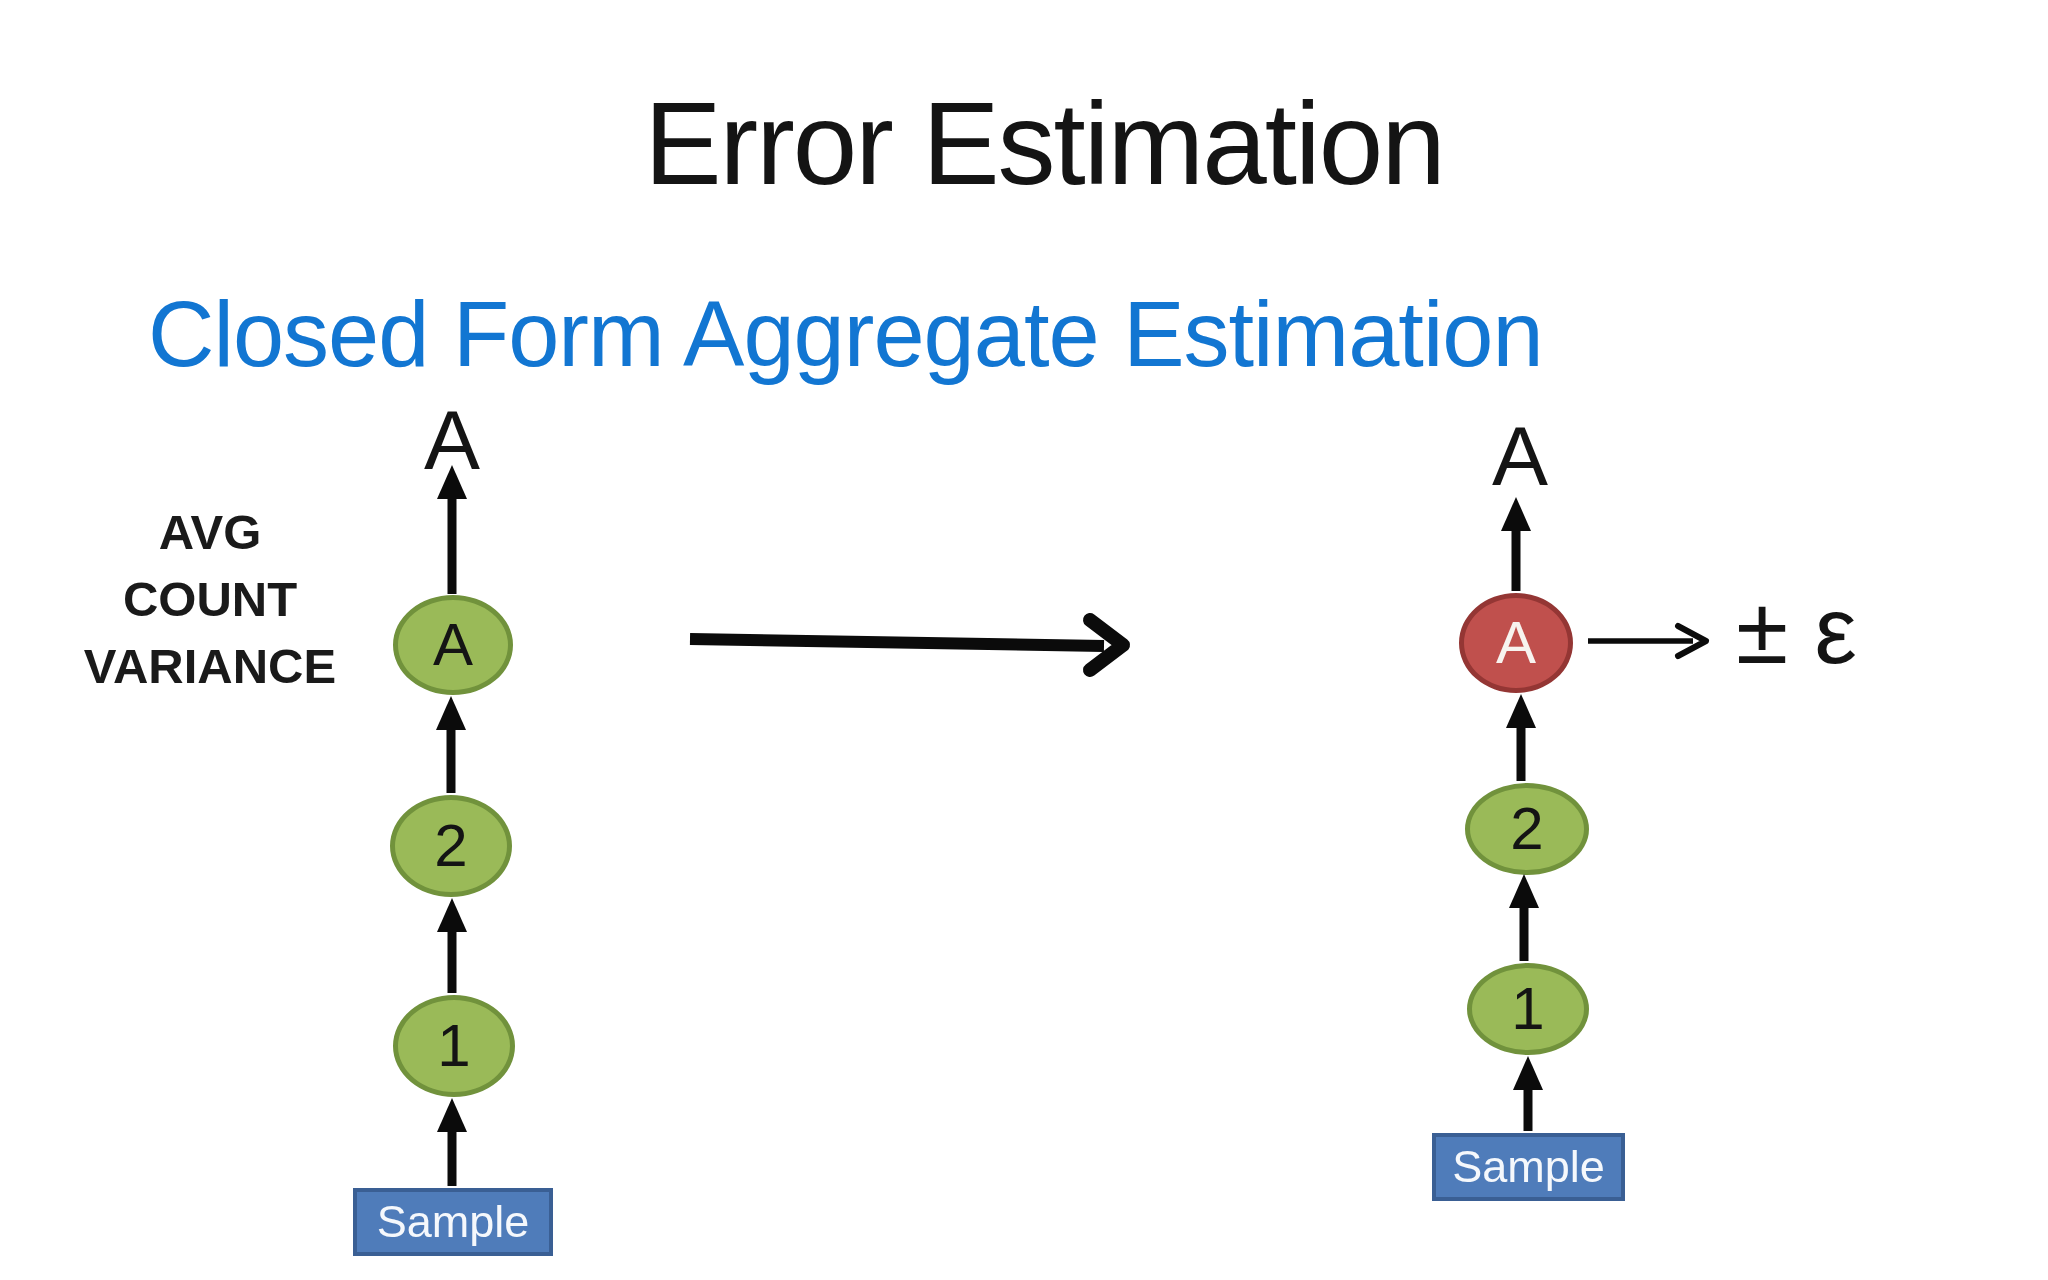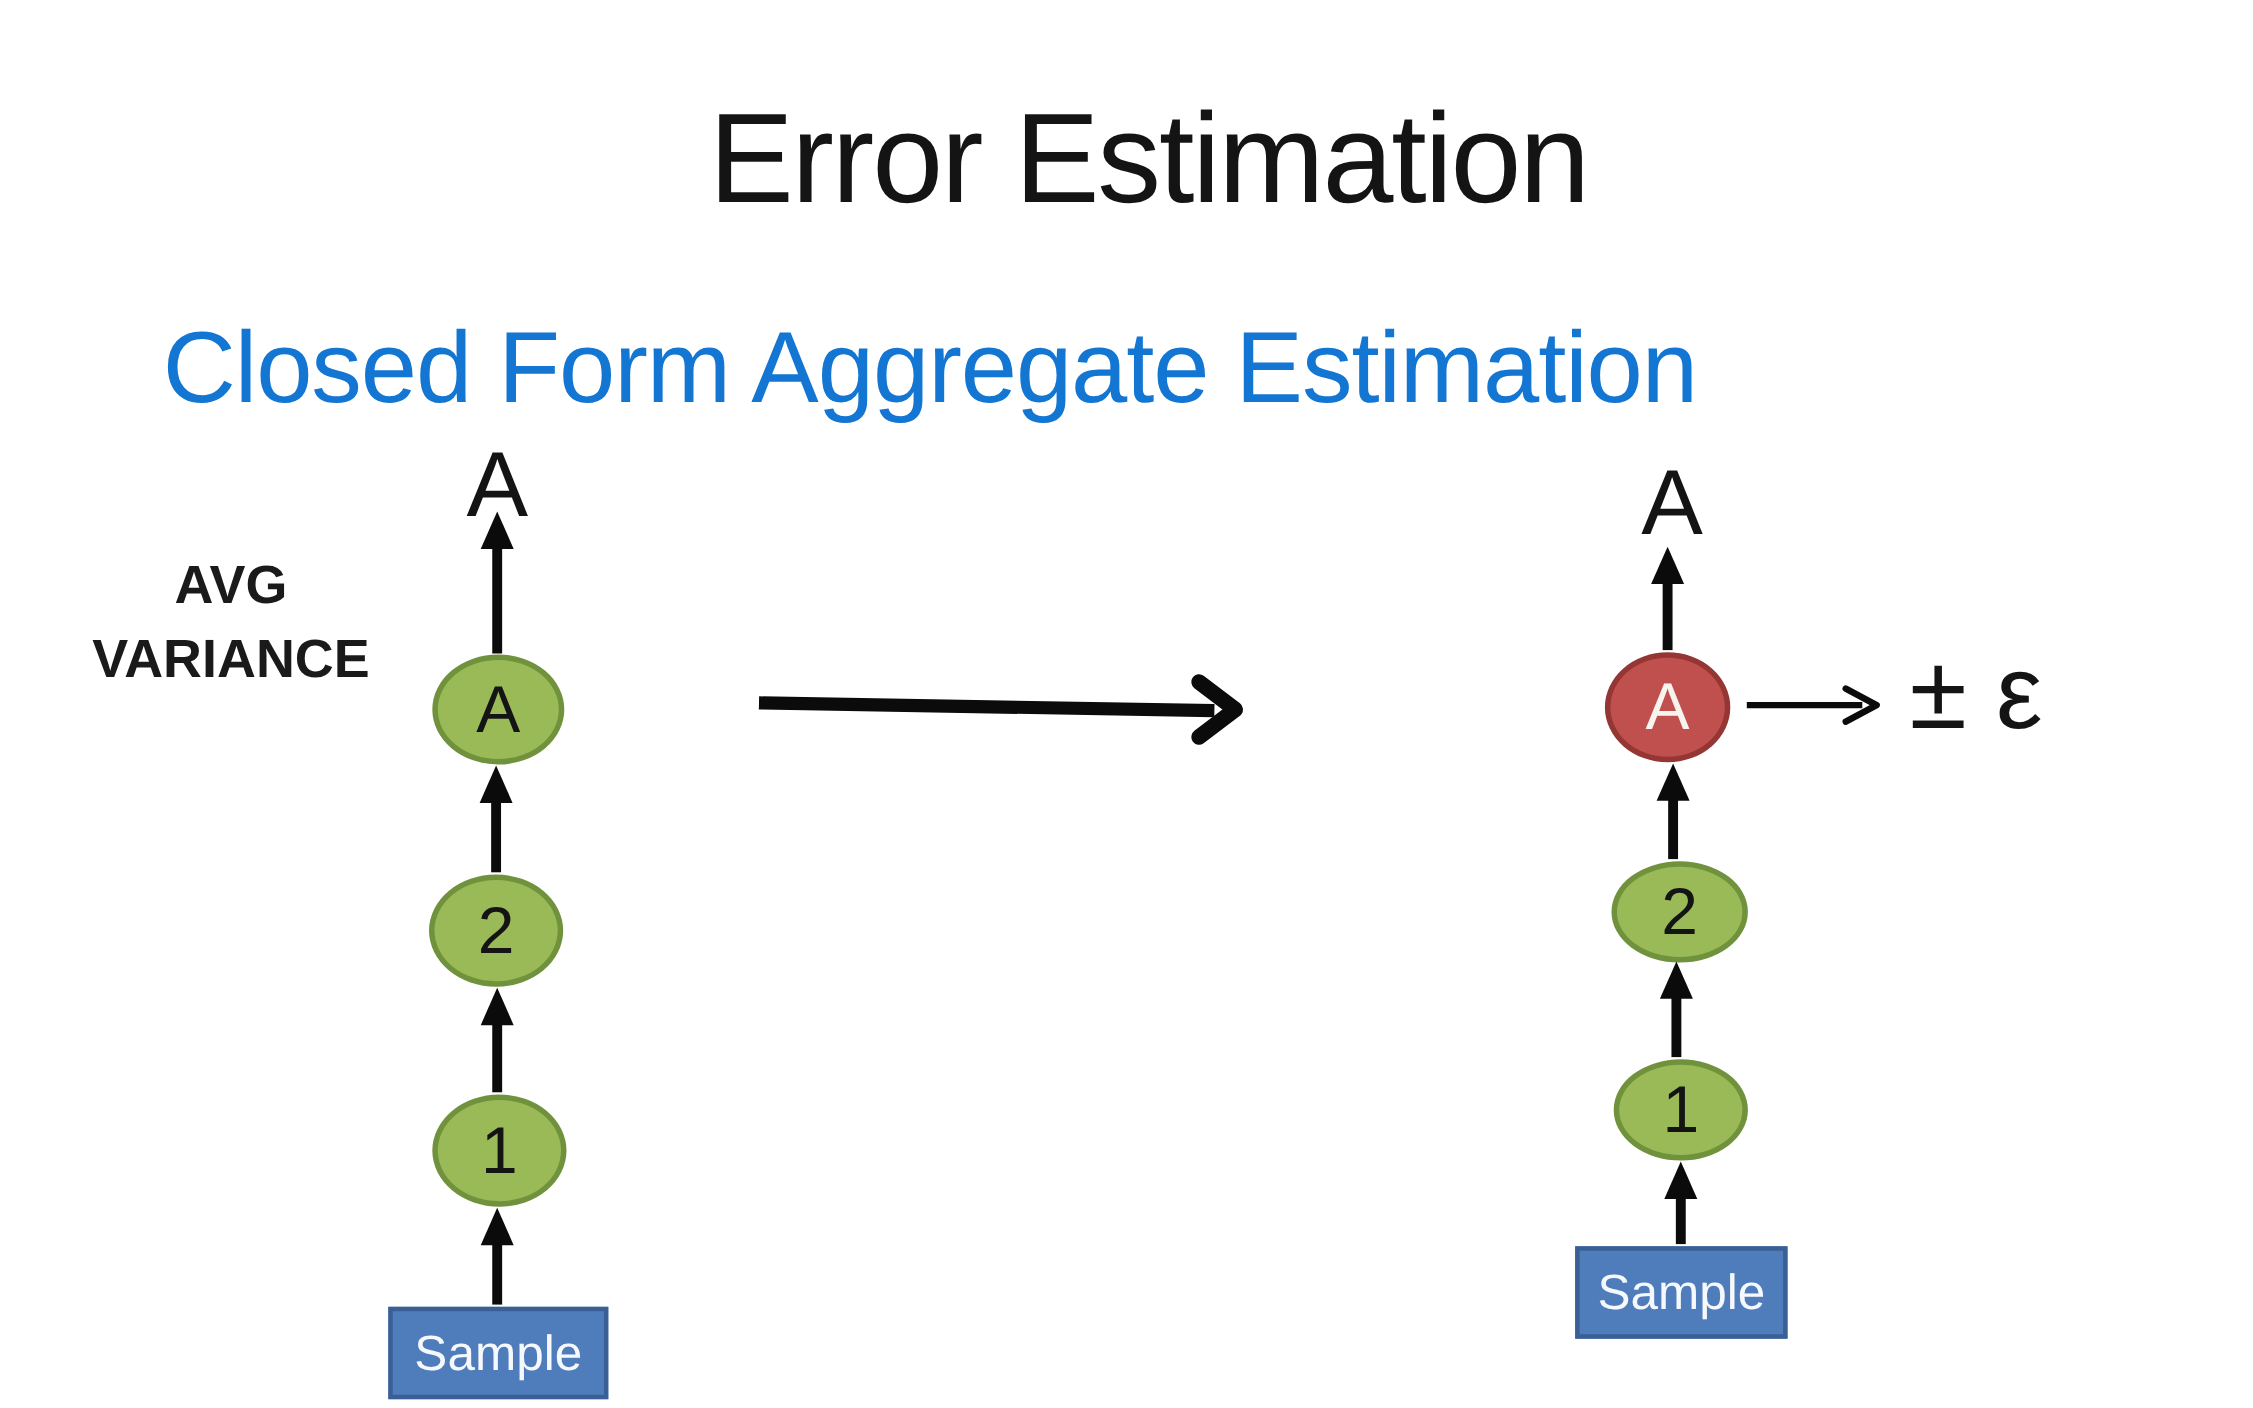--- a/index.html
+++ b/index.html
@@ -53,21 +53,21 @@
   .node.red{background:var(--node-red);border-color:var(--node-red-border);color:#f7f3ef;}
 
   .node.l-a{left:393px;top:595px;width:120px;height:100px;}
   .node.l-2{left:390px;top:795px;width:122px;height:102px;}
   .node.l-1{left:393px;top:995px;width:122px;height:102px;}
   .node.r-a{left:1459px;top:593px;width:114px;height:100px;}
   .node.r-2{left:1465px;top:783px;width:124px;height:92px;}
   .node.r-1{left:1467px;top:963px;width:122px;height:92px;}
 
   .sample-box{
-    position:absolute;height:84px;
+    position:absolute;height:68px;
     background:var(--box-blue);
     border:4px solid var(--box-blue-border);
     display:flex;align-items:center;justify-content:center;
     color:#f5f8fc;font-size:45px;font-weight:300;
   }
   .sample-box.left{left:353px;top:1188px;width:200px;}
   .sample-box.right{left:1432px;top:1133px;width:193px;}
 
   .error-label{
     position:absolute;left:1736px;top:583px;
@@ -83,20 +83,21 @@
 </head>
 <body>
 
 <div class="slide">
 
   <div class="title">Error Estimation</div>
   <div class="subtitle">Closed Form Aggregate Estimation</div>
 
   <div class="agg-list">
     <div class="agg-item">AVG</div>
+    <div class="agg-item">COUNT</div>
     <div class="agg-item">VARIANCE</div>
   </div>
 
   <div class="out-label left">A</div>
   <div class="node l-a">A</div>
   <div class="node l-2">2</div>
   <div class="node l-1">1</div>
   <div class="sample-box left">
     <span>Sample</span>
   </div>

